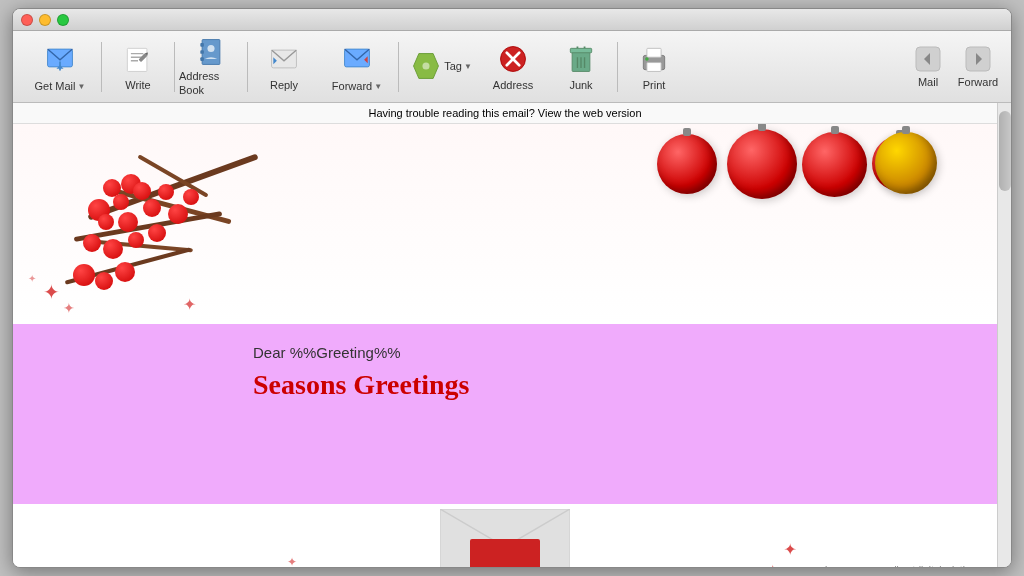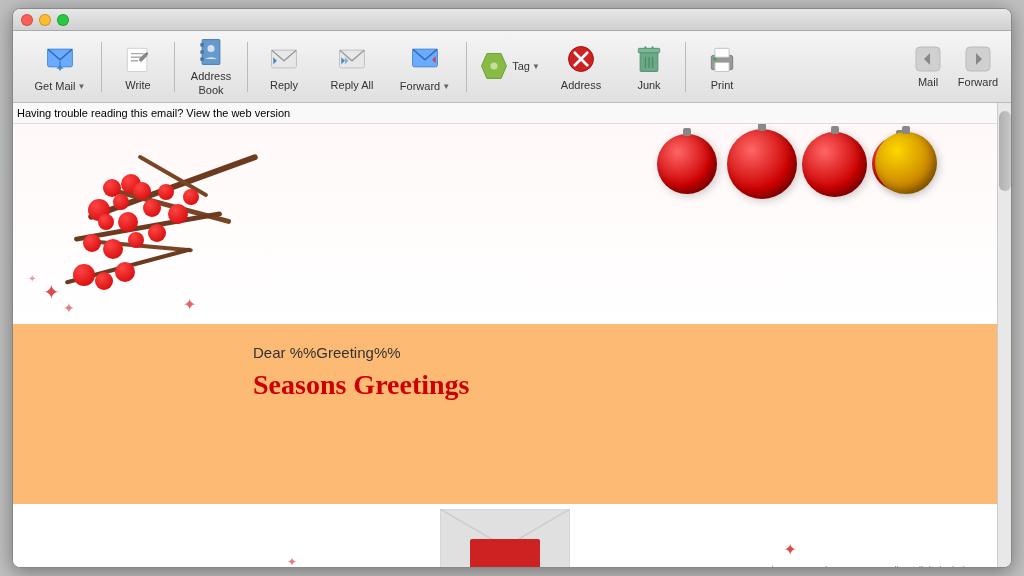--- a/index.html
+++ b/index.html
@@ -83,21 +83,20 @@
       height: 36px;
       display: flex;
       align-items: center;
       justify-content: center;
       margin-bottom: 2px;
     }
 
     .btn-label {
       font-size: 11px;
       color: #333;
-      text-align: center;
       line-height: 1.2;
     }
 
     .toolbar-divider {
       width: 1px;
       height: 50px;
       background: #bbb;
       margin: 0 2px;
     }
 
@@ -139,21 +138,21 @@
       flex: 1;
       display: flex;
       flex-direction: column;
       overflow: hidden;
     }
 
     .trouble-bar {
       background: #f9f9f9;
       border-bottom: 1px solid #ddd;
       padding: 4px;
-      text-align: left;
+      text-align: center;
       font-size: 11px;
       flex-shrink: 0;
     }
 
     .email-scroll {
       flex: 1;
       overflow-y: auto;
       background: white;
     }
 
@@ -217,21 +216,21 @@
     }
 
     .berry {
       position: absolute;
       border-radius: 50%;
       background: radial-gradient(circle at 35% 30%, #ff4444, #cc0000);
     }
 
     .email-text-section {
       padding: 20px 30px 20px 240px;
-      background: #fdba74;
+      background: #f0abfc;
       min-height: 180px;
     }
 
     .email-dear {
       font-size: 15px;
       color: #333;
       margin-bottom: 8px;
     }
 
     .email-greeting {
@@ -335,31 +334,20 @@
       <div class="btn-icon">
         <svg class="icon-svg" viewBox="0 0 36 36">
           <rect x="4" y="8" width="28" height="20" rx="2" fill="#e8e8e8" stroke="#bbb" stroke-width="1"></rect>
           <polyline points="4,8 18,20 32,8" fill="none" stroke="#999" stroke-width="1.5"></polyline>
           <polygon points="10,20 6,24 6,16" fill="#4488cc"></polygon>
         </svg>
       </div>
       <span class="btn-label">Reply</span>
     </div>
 
-    <div class="toolbar-btn">
-      <div class="btn-icon">
-        <svg class="icon-svg" viewBox="0 0 36 36">
-          <rect x="4" y="8" width="28" height="20" rx="2" fill="#e8e8e8" stroke="#bbb" stroke-width="1"></rect>
-          <polyline points="4,8 18,20 32,8" fill="none" stroke="#999" stroke-width="1.5"></polyline>
-          <polygon points="10,20 6,24 6,16" fill="#4488cc"></polygon>
-          <polygon points="14,20 10,24 10,16" fill="#4488cc" opacity="0.6"></polygon>
-        </svg>
-      </div>
-      <span class="btn-label">Reply All</span>
-    </div>
 
     <div class="toolbar-btn has-arrow">
       <div class="btn-icon">
         <svg class="icon-svg" viewBox="0 0 36 36">
           <rect x="4" y="8" width="28" height="20" rx="2" fill="#6aabff" stroke="#4488cc" stroke-width="1"></rect>
           <polyline points="4,8 18,20 32,8" fill="none" stroke="#3366aa" stroke-width="1.5"></polyline>
           <polygon points="26,20 30,24 30,16" fill="#cc4444"></polygon>
         </svg>
       </div>
       <span class="btn-label">Forward</span>

